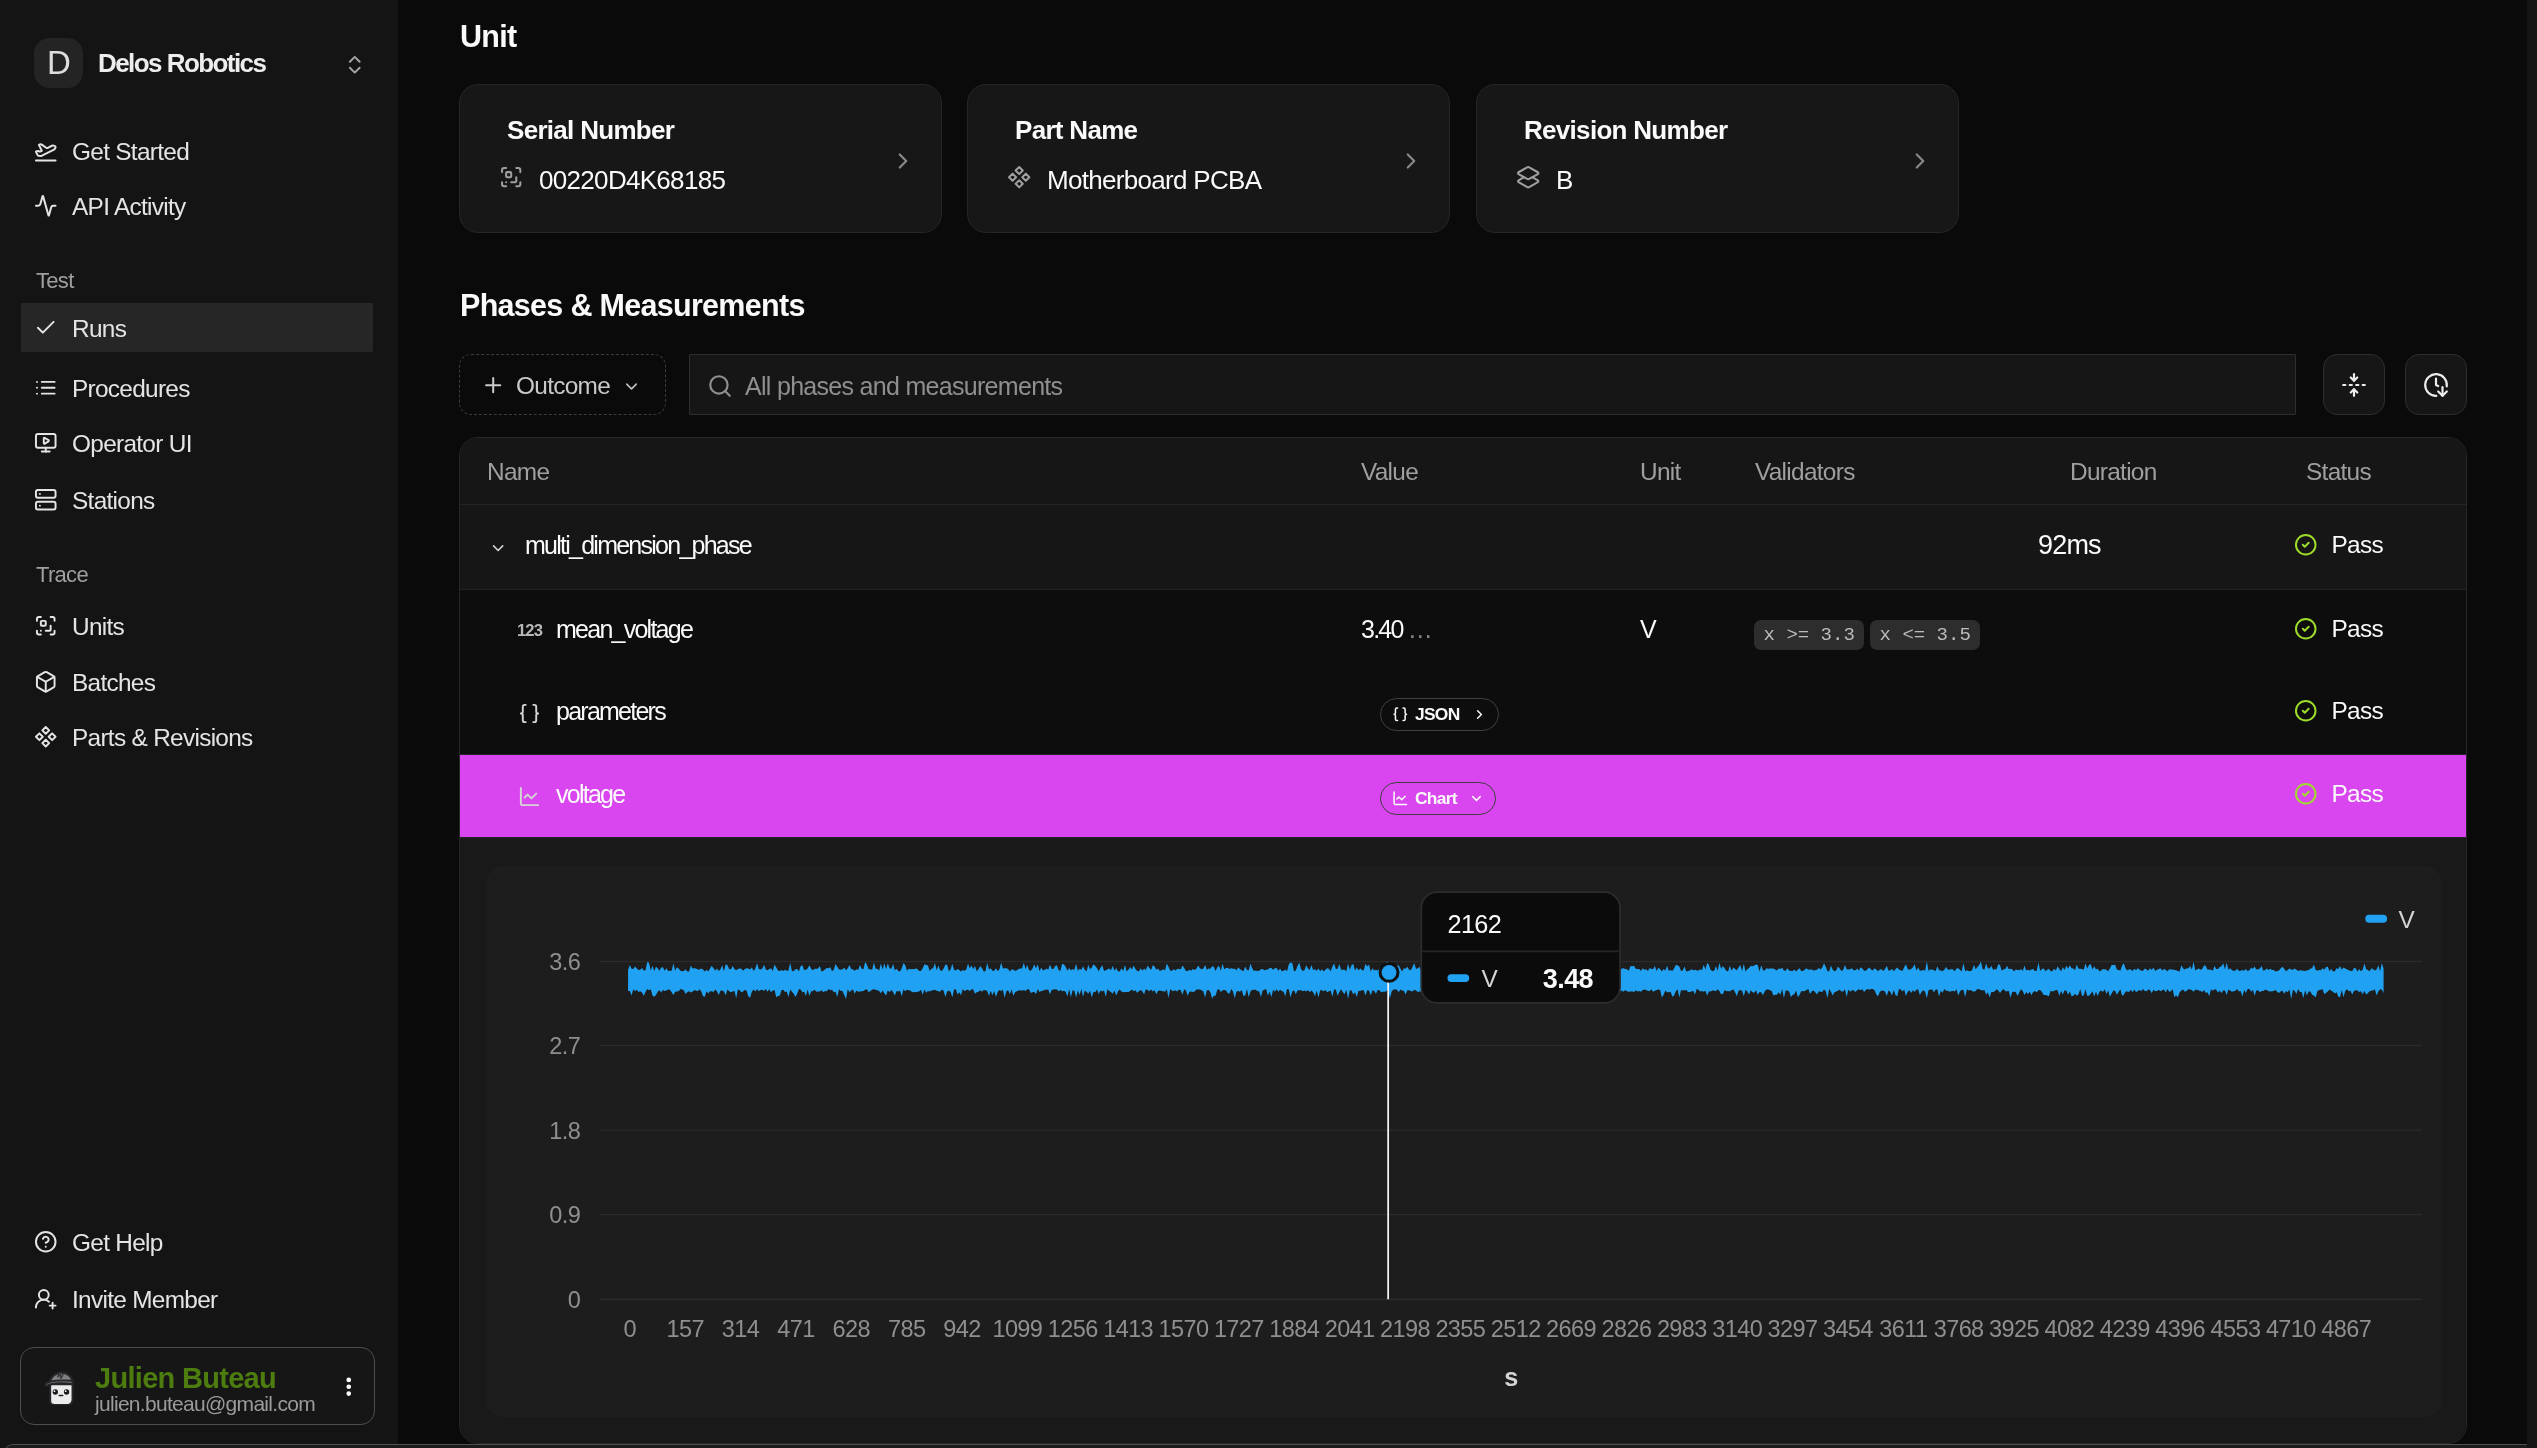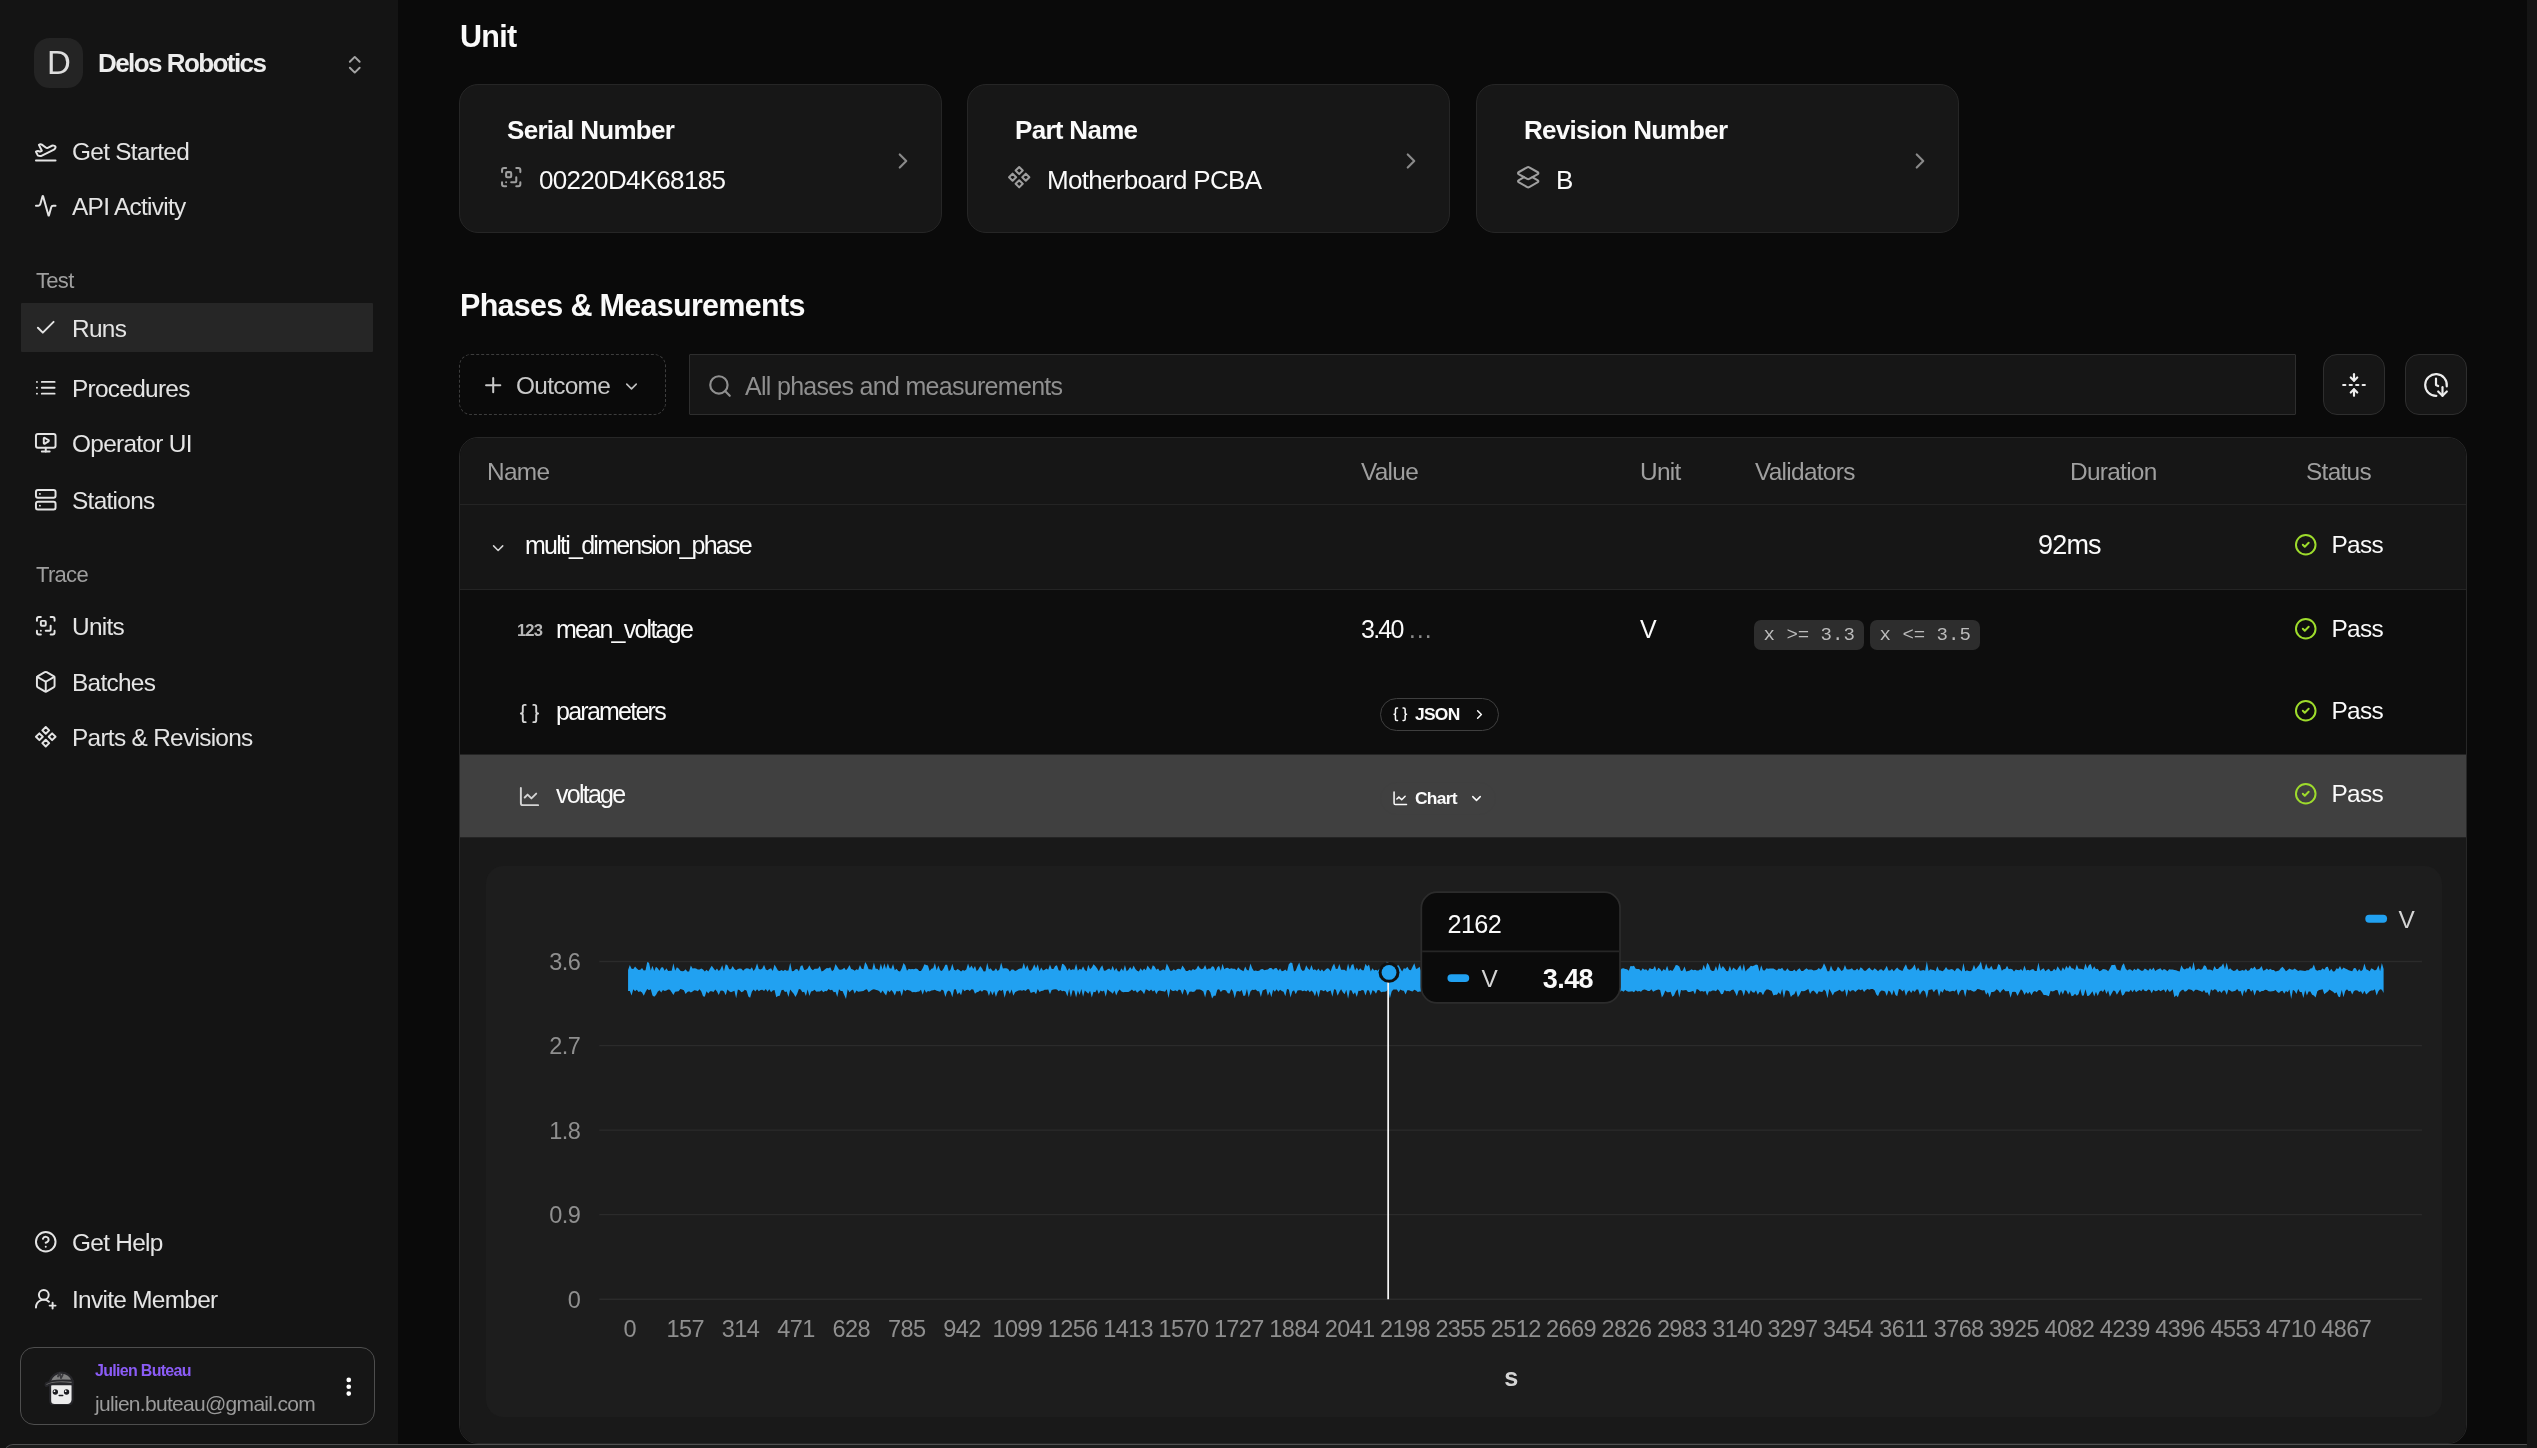--- a/index.html
+++ b/index.html
@@ -15,21 +15,21 @@
   background:#242424; color:#dedede; font-size:33px; font-weight:400; text-align:center; line-height:49px; }
 .org-name { position:absolute; left:78px; top:15px; font-size:26px; font-weight:700; color:#ededed; letter-spacing:-0.06em; }
 .org-chev { position:absolute; left:323px; top:20px; color:#a3a3a3; }
 .nav-item { position:absolute; left:21px; width:352px; height:49px; color:#e4e4e4; }
 .nav-item svg { position:absolute; left:13px; top:13px; }
 .nav-item .lbl { position:absolute; left:51px; top:12.2px; font-size:24.4px; font-weight:400; }
 .nav-item.active { background:#262626; border-radius:1px; }
 .nav-lbl { position:absolute; left:36px; font-size:22px; color:#9f9f9f; font-weight:400; }
 .ucard { position:absolute; left:20px; top:1347px; width:355px; height:78px; border:1.7px solid #4e4e4e;
   border-radius:14px; background:#161616; }
-.ucard .uname { position:absolute; left:74px; top:14px; font-size:16px; font-weight:700; color:#8b5cf6; }
+.ucard .uname { position:absolute; left:74px; top:14px; font-size:29px; font-weight:700; color:#4d7c0f; }
 .ucard .umail { position:absolute; left:74px; top:44px; font-size:21px; font-weight:400; color:#9b9b9b; }
 #bottomsheet { position:absolute; left:3.5px; top:1444px; width:2531px; height:8.7px; background:#1c1c1c;
   border:1.7px solid #505050; border-bottom:none; border-radius:12.2px 12.2px 0 0; }
 
 
 #main { position:absolute; left:398px; top:0; width:2130px; height:1449px; background:#0a0a0a; }
 h1.sect { position:absolute; left:62px; font-size:30.5px; font-weight:700; color:#fafafa; }
 .card { position:absolute; top:84px; width:483px; height:149px; background:#171717;
   border:0.9px solid #262626; border-radius:19px; }
 .card .ct { position:absolute; left:39px; top:30px; font-size:26px; font-weight:700; color:#fafafa;margin-left:8px; }
@@ -349,21 +349,21 @@
       </div>
       <div class="pass abs" style="left:1834px;top:25px;">
         <svg width="23.5" height="23.5" viewBox="0 0 24 24" fill="none" stroke="#9edc2c" stroke-width="2" stroke-linecap="round" stroke-linejoin="round">
             <circle cx="12" cy="12" r="10"></circle>
             <path d="m9 12 2 2 4-4"></path>
           </svg>
         <span>Pass</span>
       </div>
     </div>
 
-    <div class="trow" style="top:317px; height:83px; background:#404040;">
+    <div class="trow" style="top:317px; height:83px; background:#d946ef;">
       <svg class="abs" style="left:58px;top:30px;color:#d4d4d4;" width="23" height="23" viewBox="0 0 24 24" fill="none" stroke="currentColor" stroke-width="2" stroke-linecap="round" stroke-linejoin="round">
           <path d="M3 3v16a2 2 0 0 0 2 2h16"></path>
           <path d="m19 9-5 5-4-4-3 3"></path>
         </svg>
       <div class="cell" style="left:96px;top:25px;">voltage</div>
       <div class="pill" style="left:920px;top:27px;">
         <svg width="16.6" height="16.6" viewBox="0 0 24 24" fill="none" stroke="currentColor" stroke-width="2.2" stroke-linecap="round" stroke-linejoin="round">
             <path d="M3 3v16a2 2 0 0 0 2 2h16"></path>
             <path d="m19 9-5 5-4-4-3 3"></path>
           </svg>

